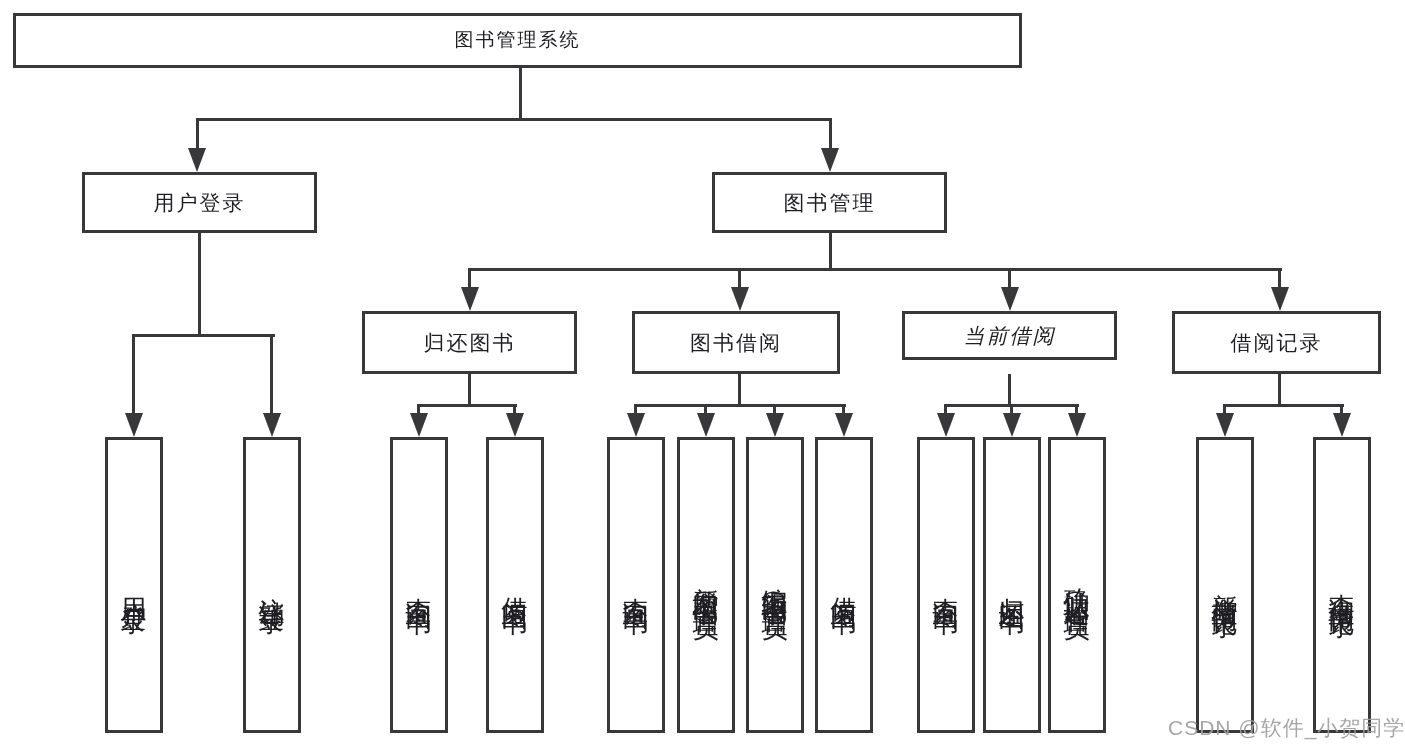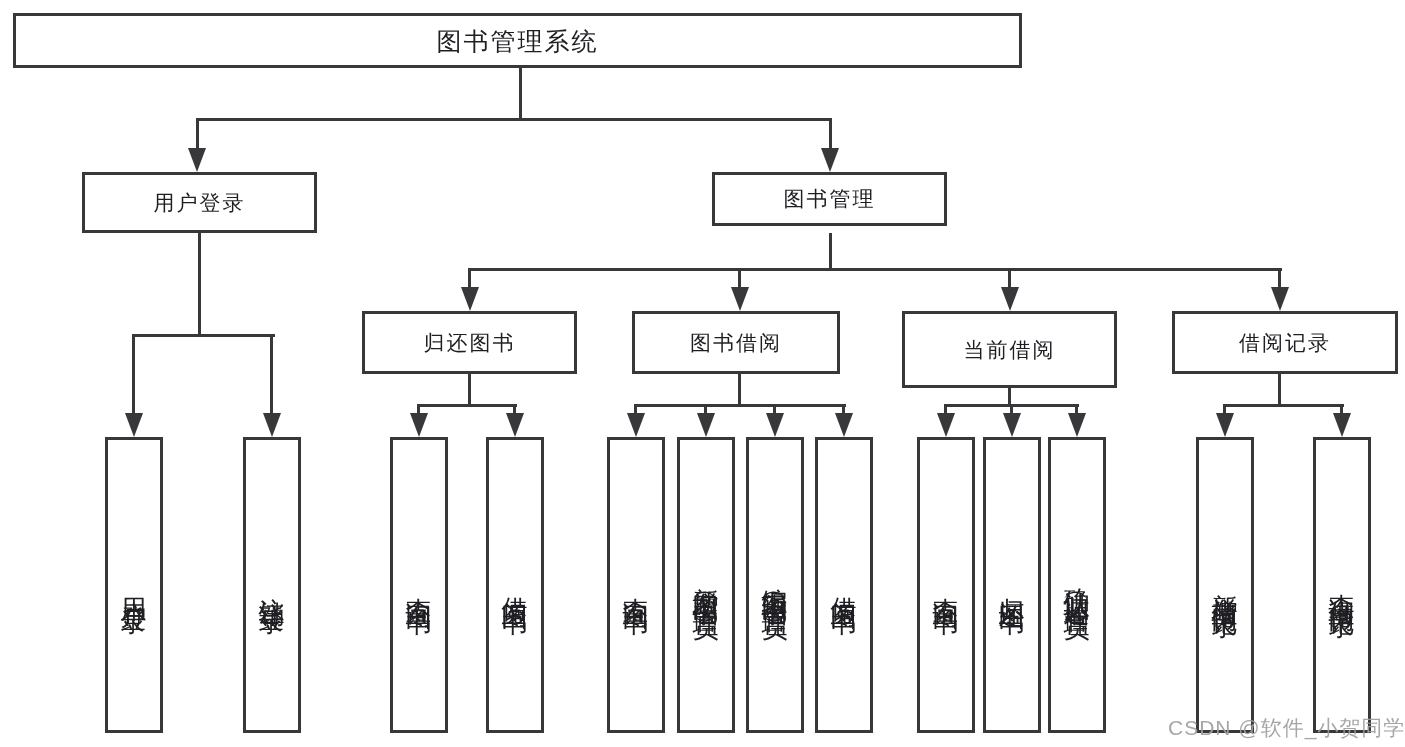--- a/index.html
+++ b/index.html
@@ -10,21 +10,21 @@
   
   .ln{position:absolute;background:#38383a;}
   
   .ar{position:absolute;width:0;height:0;
       border-left:9px solid transparent;border-right:9px solid transparent;
       border-top:24px solid #38383a;}
   
   .node{position:absolute;box-sizing:border-box;background:#ffffff;
         border:3px solid #38383a;display:flex;align-items:center;justify-content:center;
         text-align:center;line-height:1.2;}
-  .root-box{font-size:25px;letter-spacing:2px;}
+  .root-box{font-size:19px;letter-spacing:2px;}
   .l2-box,.l3-box{font-size:21px;letter-spacing:2px;}
   .leaf{writing-mode:vertical-rl;text-orientation:mixed;
         font-size:26px;letter-spacing:4px;line-height:1;}
   .watermark{position:absolute;left:1168px;top:714px;font-size:21px;
              color:rgba(158,158,158,0.92);letter-spacing:1px;z-index:9;white-space:nowrap;}
 </style>
 </head>
 <body>
 
 <div class="stage">
@@ -85,29 +85,29 @@
   <div class="ln" style="left:1223px;top:404px;width:121px;height:3px;"></div>
   <div class="ln" style="left:1223px;top:404px;width:3px;height:20px;"></div>
   <div class="ln" style="left:1340px;top:404px;width:3px;height:20px;"></div>
   <div class="ar" style="left:1216px;top:413px;"></div>
   <div class="ar" style="left:1333px;top:413px;"></div>
 
   <div class="node root-box" style="left:13px;top:13px;width:1009px;height:55px;">图书管理系统</div>
 
   <div class="node l2-box" style="left:82px;top:172px;width:235px;height:61px;">用户登录</div>
 
-  <div class="node l2-box" style="left:712px;top:172px;width:235px;height:54px;">图书管理</div>
+  <div class="node l2-box" style="left:712px;top:172px;width:235px;height:61px;">图书管理</div>
 
   <div class="node l3-box" style="left:362px;top:311px;width:215px;height:63px;">归还图书</div>
 
   <div class="node l3-box" style="left:632px;top:311px;width:208px;height:63px;">图书借阅</div>
 
-  <div class="node l3-box" style="left:902px;top:311px;width:215px;height:77px;">当前借阅</div>
+  <div class="node l3-box" style="left:902px;top:311px;width:215px;height:49px;font-style:italic;">当前借阅</div>
 
-  <div class="node l3-box" style="left:1172px;top:311px;width:226px;height:63px;">借阅记录</div>
+  <div class="node l3-box" style="left:1172px;top:311px;width:209px;height:63px;">借阅记录</div>
 
   <div class="node leaf" style="left:105px;top:437px;width:58px;height:296px;">用户登录</div>
   <div class="node leaf" style="left:243px;top:437px;width:58px;height:296px;">注销登录</div>
 
   <div class="node leaf" style="left:390px;top:437px;width:58px;height:296px;">查询图书</div>
   <div class="node leaf" style="left:486px;top:437px;width:58px;height:296px;">借阅图书</div>
 
   <div class="node leaf" style="left:607px;top:437px;width:58px;height:296px;">查询图书</div>
   <div class="node leaf" style="left:677px;top:437px;width:58px;height:296px;">新增图书（管理员）</div>
   <div class="node leaf" style="left:746px;top:437px;width:58px;height:296px;">编辑图书（管理员）</div>

